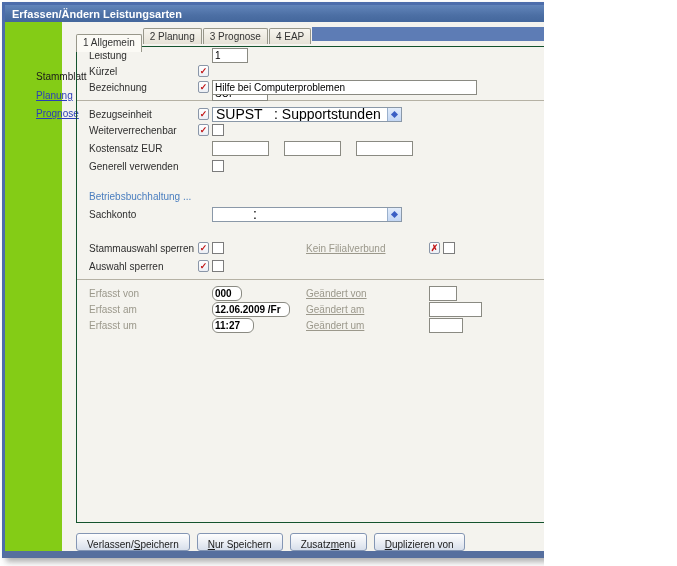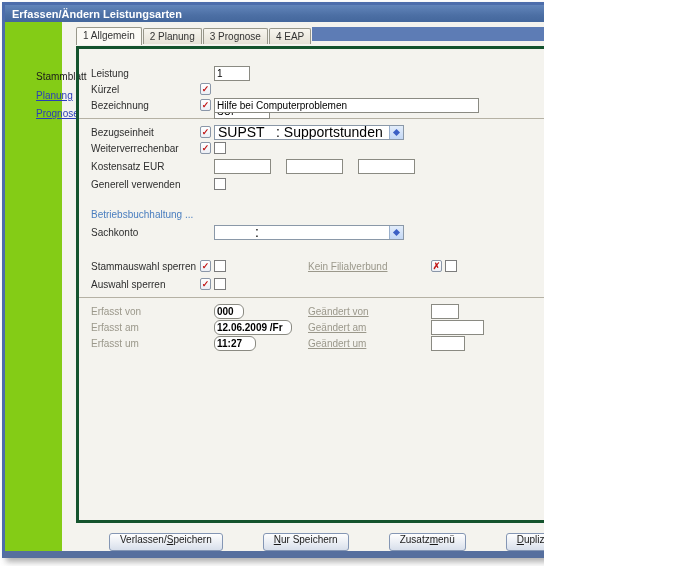--- a/index.html
+++ b/index.html
@@ -22,25 +22,25 @@
                font-size:10px; margin-bottom:3px; cursor:pointer; }
   .side-item .txt { color:#1a1a1a; }
   .side-item .txt.link { color:#2a3db8; text-decoration:underline; }
 
   .main { flex:1; position:relative; display:flex; flex-direction:column; }
 
   .tabs-row { display:flex; align-items:flex-end; margin:5px 0 0 14px; height:17px; }
   .tab { font-size:10px; color:#333; padding:2px 6px; margin-right:1px;
          background:linear-gradient(#f7f5ee,#e6e2d7); border:1px solid #98978a;
          border-bottom:none; border-radius:2px 2px 0 0; white-space:nowrap; }
-  .tab.active { background:#fbfaf5; padding-bottom:4px; position:relative; top:1px; z-index:2; }
+  .tab.active { background:#fbfaf5; padding-bottom:4px; position:relative; top:8px; z-index:2; }
   .tab-filler { flex:1; height:14px; margin-top:0; align-self:flex-start; background:#5d7cb5; }
 
-  .groupbox { border:3px solid #14532d; margin:2px 6px 0 14px; height:477px;
-              padding-top:16px; position:relative; }
+  .groupbox { border:1px solid #14532d; margin:2px 6px 0 14px; height:477px;
+              padding-top:0; position:relative; }
 
   .frow { display:flex; align-items:center; height:16px; padding-left:12px; position:relative; }
   .flabel { width:109px; flex:none; font-size:10px; color:#2e2e2e; }
   .flabel.dim, .dimtxt { color:#9b988b; }
   .sect { font-size:10px; color:#4a7ebf; }
   .islot { width:14px; flex:none; display:flex; align-items:center; }
 
   .mark { width:11px; height:12px; background:linear-gradient(#ffffff,#eceff5);
           border:1px solid #8a96a8; border-radius:2px; font-size:9px; font-weight:bold;
           display:flex; align-items:center; justify-content:center; line-height:1; }
@@ -62,21 +62,21 @@
   .sep { border-top:1px solid #b5b1a4; margin:5px 0; height:0; }
 
   .colhead { width:72px; flex:none; font-size:10px; color:#2e2e2e; } .gap14{margin-top:14px} .gap2{margin-top:2px}
 
   .abs229 { position:absolute; left:229px; font-size:10px;text-decoration:underline; }
   .abs352 { position:absolute; left:352px; display:flex; align-items:center; gap:3px; }
 
   .btnrow { display:flex; gap:7px; margin:10px 0 0 14px; }
   .btn { height:18px; padding:0 10px; font-size:10px; color:#1a1a1a;
          background:linear-gradient(#fefefe,#e8ecf3 60%,#d8dfeb);
-         border:1px solid #8496b4; border-radius:3px; display:flex; align-items:flex-start; cursor:pointer;margin-left:33px; }
+         border:1px solid #8496b4; border-radius:3px; display:flex; align-items:flex-end; cursor:pointer; }
   .btn .key { text-decoration:underline; }
 </style>
 </head>
 <body>
 
 <div class="page">
   <div class="window">
 
     <div class="titlebar">
       <span>Erfassen/Ändern Leistungsarten</span>

